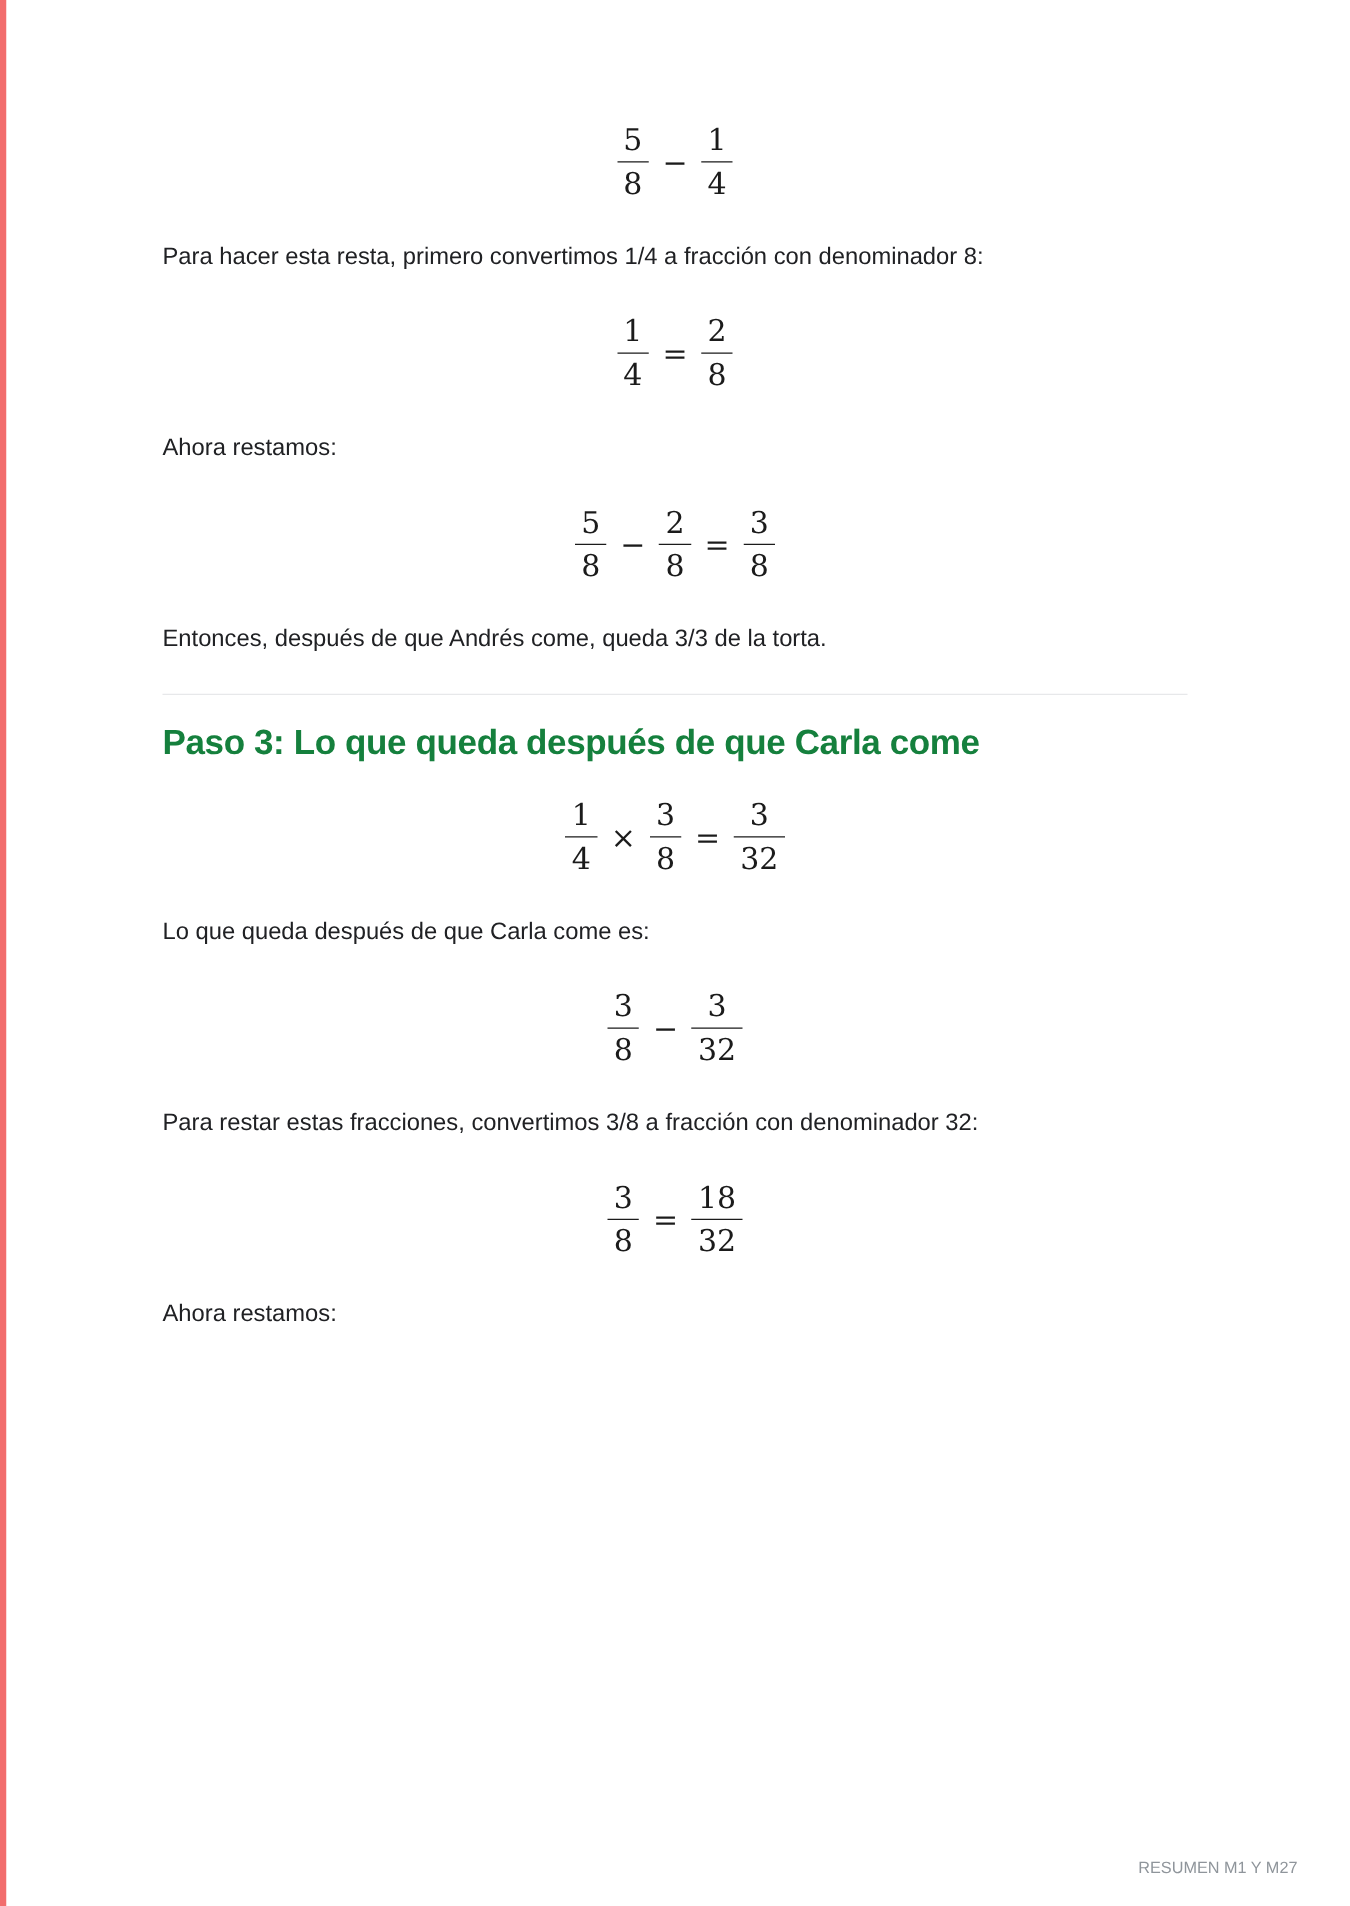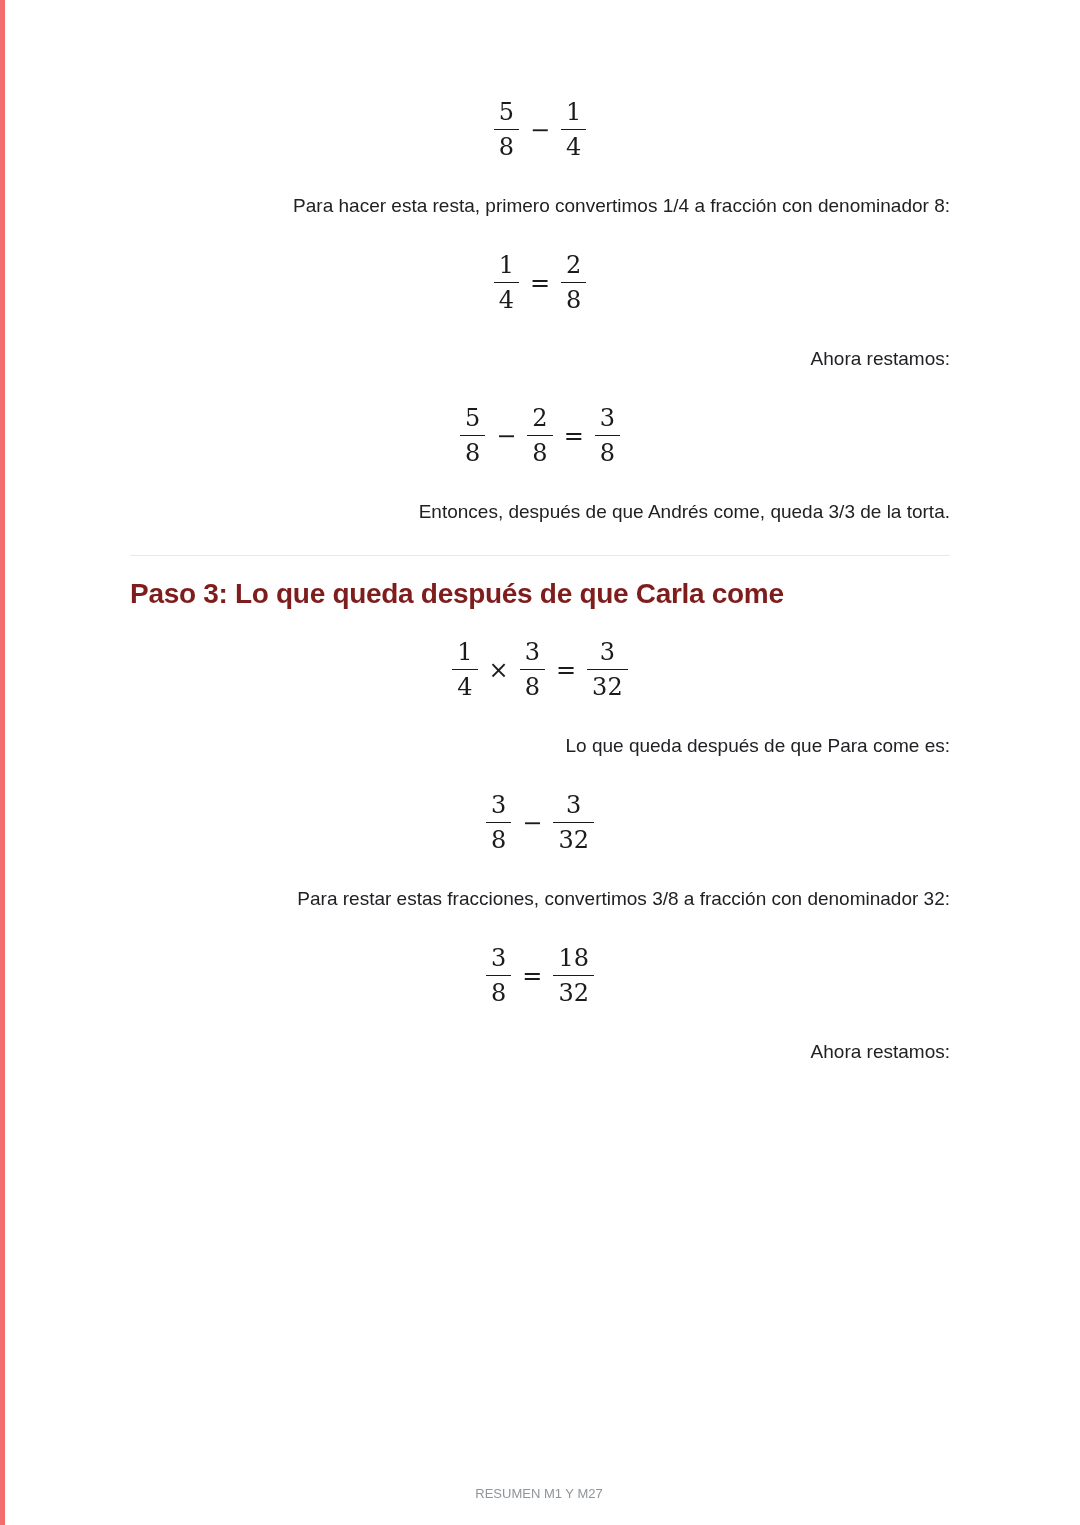--- a/index.html
+++ b/index.html
@@ -25,21 +25,20 @@
   }
   .content {
     padding: 100px 130px 0 130px;
     box-sizing: border-box;
   }
   p.body-text {
     font-size: 19px;
     line-height: 34px;
     margin: 0;
     max-width: 830px;
-    text-align: right;
   }
   .mt-lg { margin-top: 42px; }
   .mt-md { margin-top: 28px; }
   .mt-sm { margin-top: 18px; }
   .bold { font-weight: 400; }
   
   .math {
     display: flex;
     justify-content: center;
     align-items: center;
@@ -55,36 +54,36 @@
     align-items: stretch;
     text-align: center;
     line-height: 1;
   }
   .frac .num { padding: 0 5px 5px 5px; }
   .frac .den { padding: 5px 5px 0 5px; border-top: 1.5px solid #1b1b1b; }
   .op { margin: 0 11px; }
   h2.section-heading {
     font-size: 28px;
     font-weight: 700;
-    color: #7f1d1d;
+    color: #15803d;
     margin: 22px 0 14px 0;
     letter-spacing: -0.3px;
   }
   .divider {
     border: none;
     border-top: 1px solid #e7e8ea;
     margin: 26px 0 0 0;
   }
   .footer {
     position: absolute;
     left: 40px;
     right: 42px;
     bottom: 24px;
     display: flex;
-    justify-content: center;
+    justify-content: flex-end;
     align-items: center;
     color: #8f959b;
     font-size: 13px;
   }
 </style>
 </head>
 <body>
 
 <div class="page">
   <div class="left-stripe"></div>
@@ -154,21 +153,21 @@
         <span class="num">3</span>
         <span class="den">8</span>
       </span>
       <span class="op">=</span>
       <span class="frac">
         <span class="num">3</span>
         <span class="den">32</span>
       </span>
     </div>
 
-    <p class="body-text mt-md">Lo que queda después de que Para come es:</p>
+    <p class="body-text mt-md">Lo que queda después de que Carla come es:</p>
 
     <div class="math">
       <span class="frac">
         <span class="num">3</span>
         <span class="den">8</span>
       </span>
       <span class="op">−</span>
       <span class="frac">
         <span class="num">3</span>
         <span class="den">32</span>

